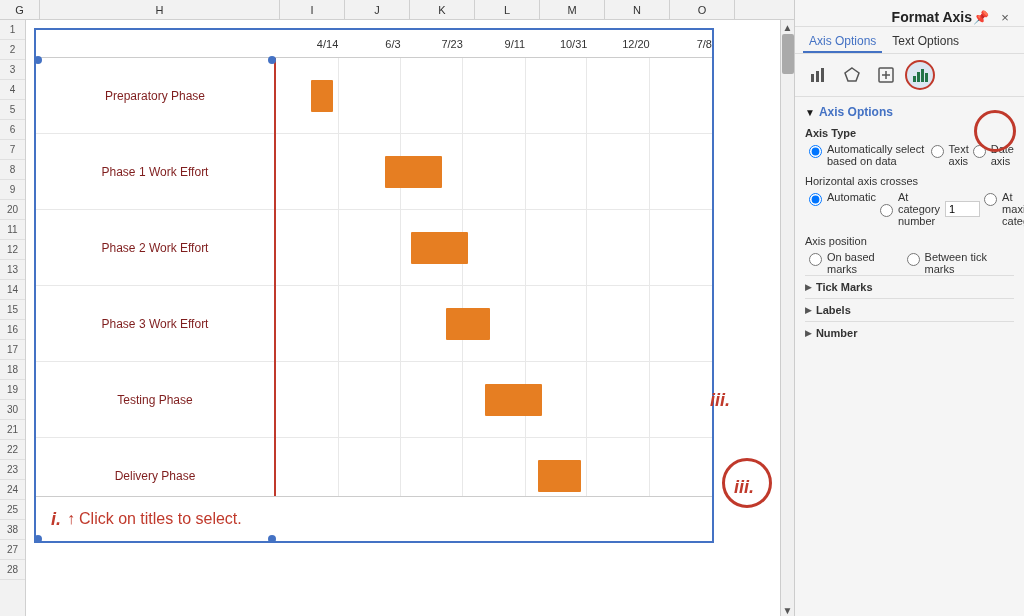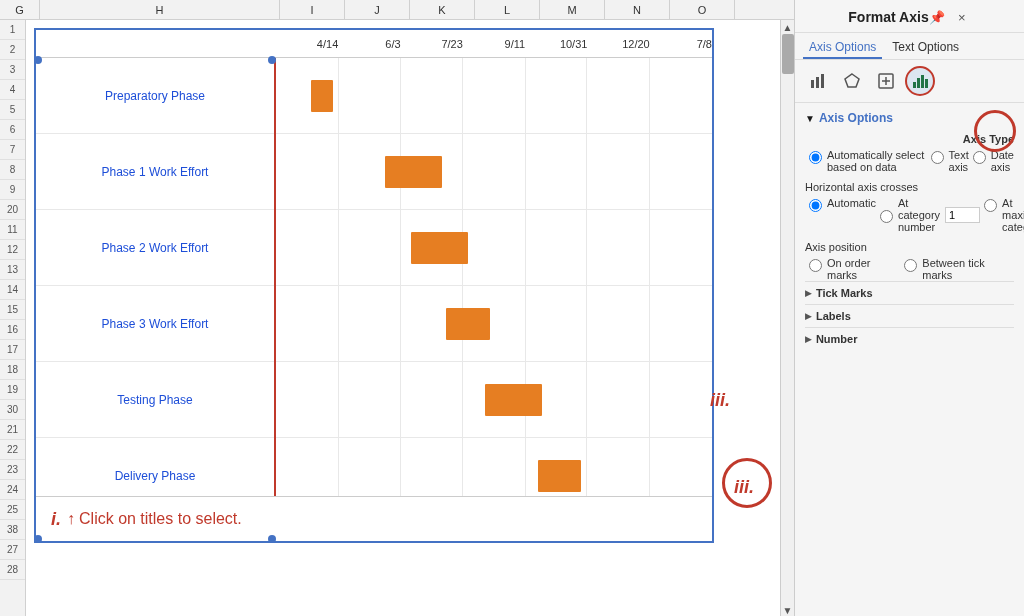--- a/index.html
+++ b/index.html
@@ -118,21 +118,21 @@
       border-radius: 50%;
     }
 
     .task-row {
       height: 76px;
       display: flex;
       align-items: center;
       justify-content: center;
       border-bottom: 1px solid #e8e8e8;
       font-size: 12px;
-      color: #1d4ed8;
+      color: #7f1d1d;
       padding: 0 10px;
       text-align: center;
     }
 
     
     .bars-area {
       flex: 1;
       position: relative;
       background: #fff;
     }
@@ -215,22 +215,22 @@
       border-left: 1px solid #ccc;
       display: flex;
       flex-direction: column;
       height: 616px;
       overflow: hidden;
     }
 
     .panel-header {
       display: flex;
       align-items: center;
-      justify-content: center;
-      padding: 8px 10px 6px 10px;
+      justify-content: flex-end;
+      padding: 8px 10px 0 10px;
       background: #f5f5f5;
       border-bottom: 1px solid #ddd;
     }
     .panel-title {
       font-size: 14px;
       font-weight: 600;
       color: #222;
     }
     .panel-icons {
       display: flex;
@@ -319,21 +319,20 @@
       font-size: 12px;
       font-weight: 700;
       color: #4472c4;
     }
 
     .sub-section-title {
       font-size: 11px;
       font-weight: 600;
       color: #333;
       margin: 8px 0 4px 0;
-      text-align: right;
     }
 
     .radio-group {
       display: flex;
       gap: 4px;
       margin-left: 4px;
     }
     .radio-item {
       display: flex;
       align-items: flex-start;
@@ -653,21 +652,21 @@
           <input type="radio" name="crosses" style="">
           <span>At maximum category</span>
         </label>
       </div>
 
       <div class="section-label">Axis position</div>
 
       <div class="radio-group">
         <label class="radio-item">
           <input type="radio" name="axispos" style="">
-          <span>On order marks</span>
+          <span>On based marks</span>
         </label>
         <label class="radio-item">
           <input type="radio" name="axispos" style="">
           <span>Between tick marks</span>
         </label>
       </div>
 
       <div class="collapsible-item">
         <span class="collapsible-arrow">▶</span>
         <span class="collapsible-label">Tick Marks</span>

